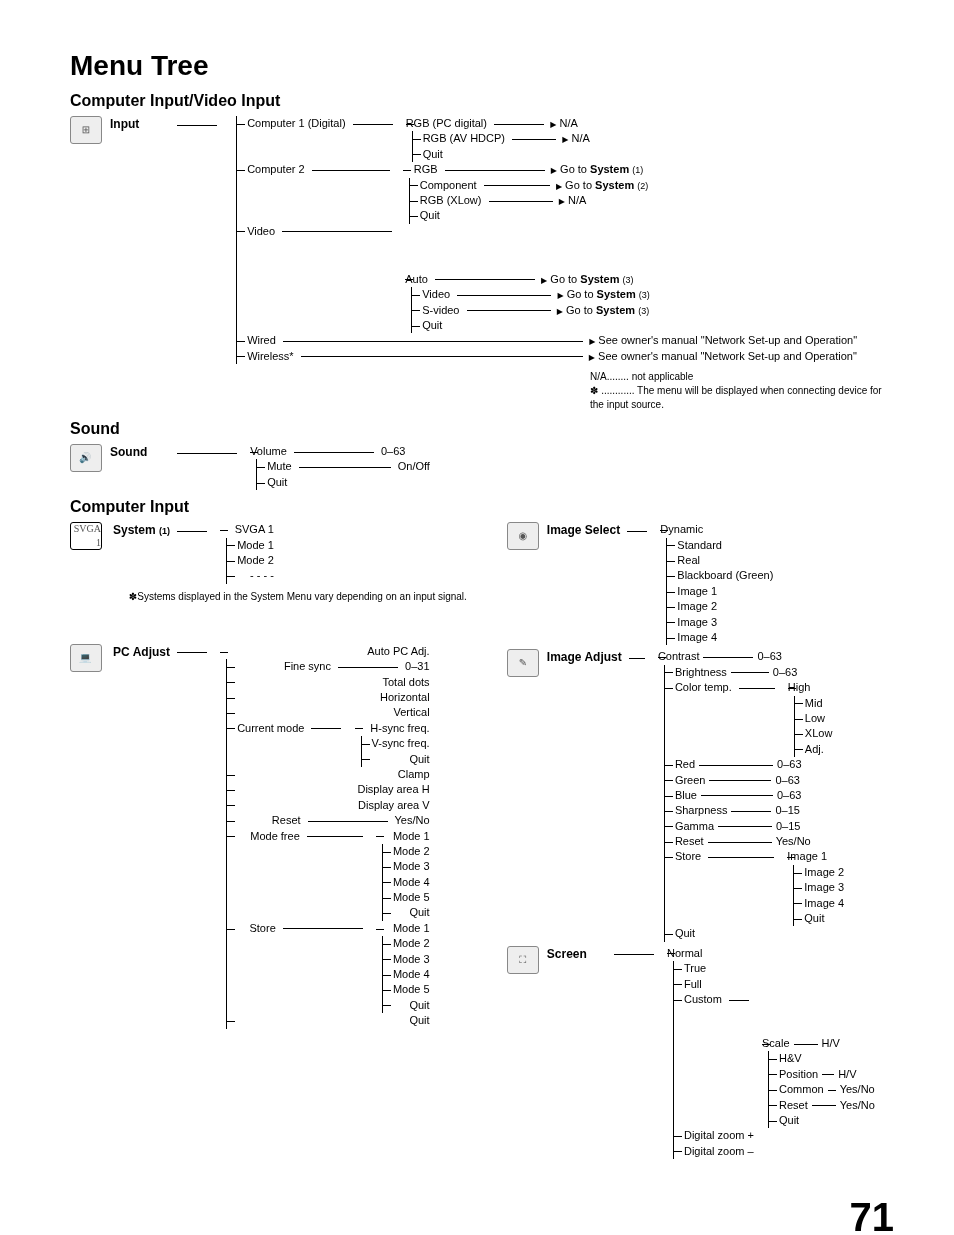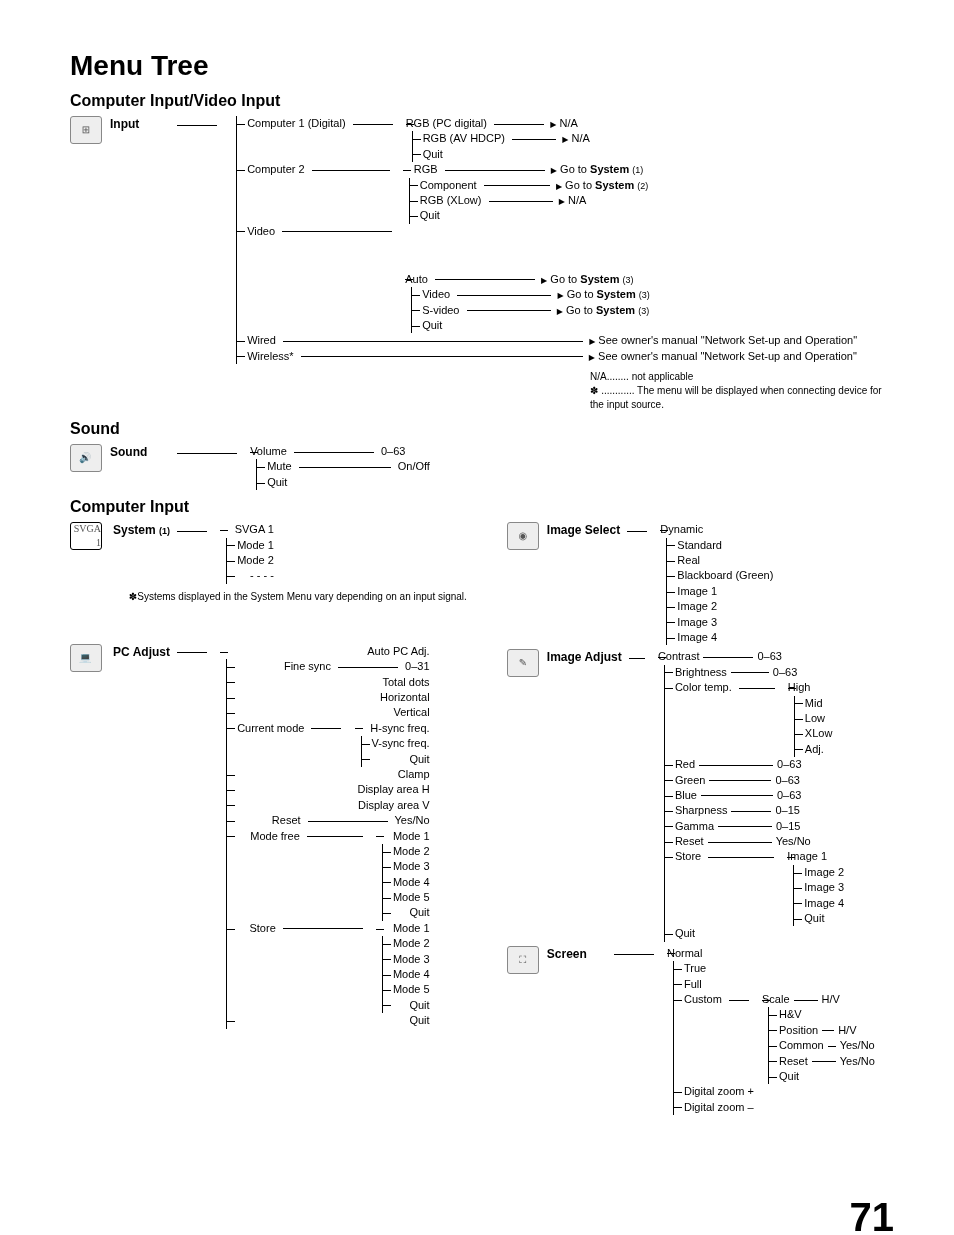--- a/index.html
+++ b/index.html
@@ -404,21 +404,21 @@
           <span class="hline" style="width:40px;"></span>
           <span style="display:inline-block;vertical-align:top;">
             <div class="branch" style="border-left:none;">
               <div class="node" style="padding-left:0;">Normal</div>
               <div class="branch">
                 <div class="node">True</div>
                 <div class="node">Full</div>
                 <div class="node">
                   <span>Custom</span>
                   <span class="hline" style="width:20px;"></span>
-                  <span style="display:inline-block;vertical-align:top;">
+                  <span style="display:inline-block;vertical-align:top;margin-top:44px;">
                     <div class="branch" style="border-left:none;">
                       <div class="node" style="padding-left:0;"><span>Scale</span><span class="hline" style="width:24px;"></span><span>H/V</span></div>
                       <div class="branch">
                         <div class="node">H&amp;V</div>
                         <div class="node"><span>Position</span><span class="hline" style="width:12px;"></span><span>H/V</span></div>
                         <div class="node"><span>Common</span><span class="hline" style="width:8px;"></span><span>Yes/No</span></div>
                         <div class="node"><span>Reset</span><span class="hline" style="width:24px;"></span><span>Yes/No</span></div>
                         <div class="node">Quit</div>
                       </div>
                     </div>

